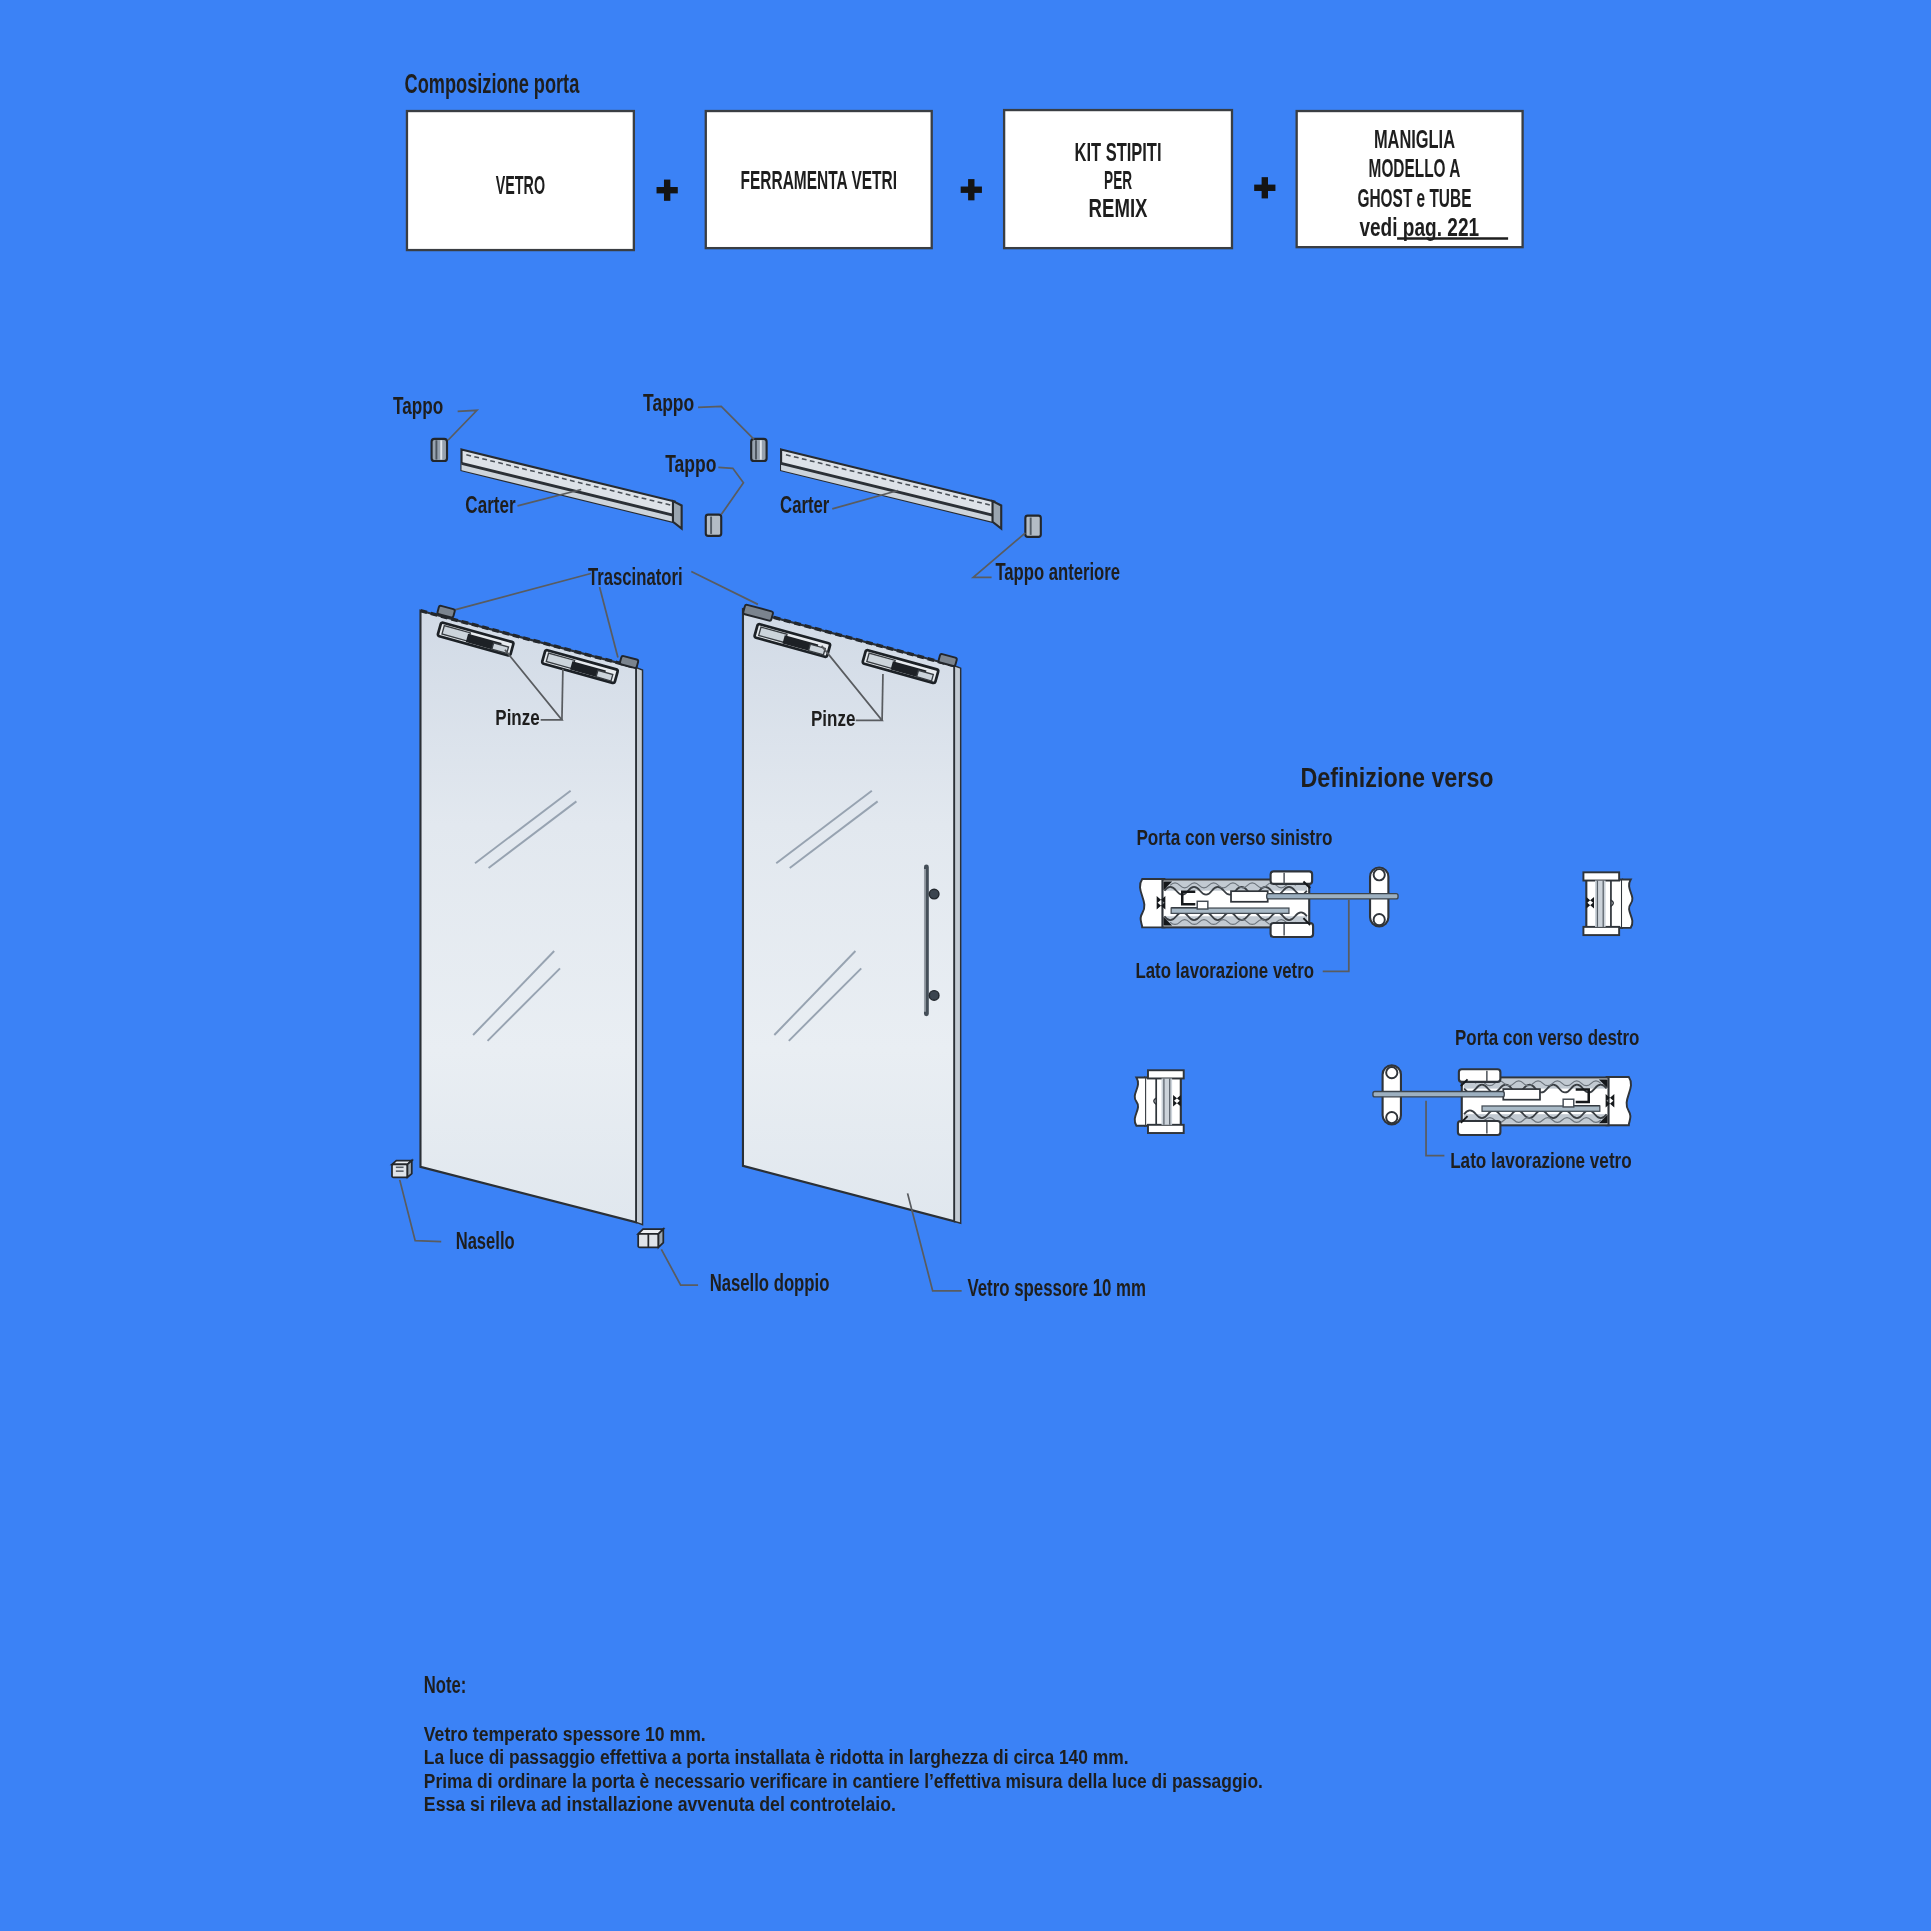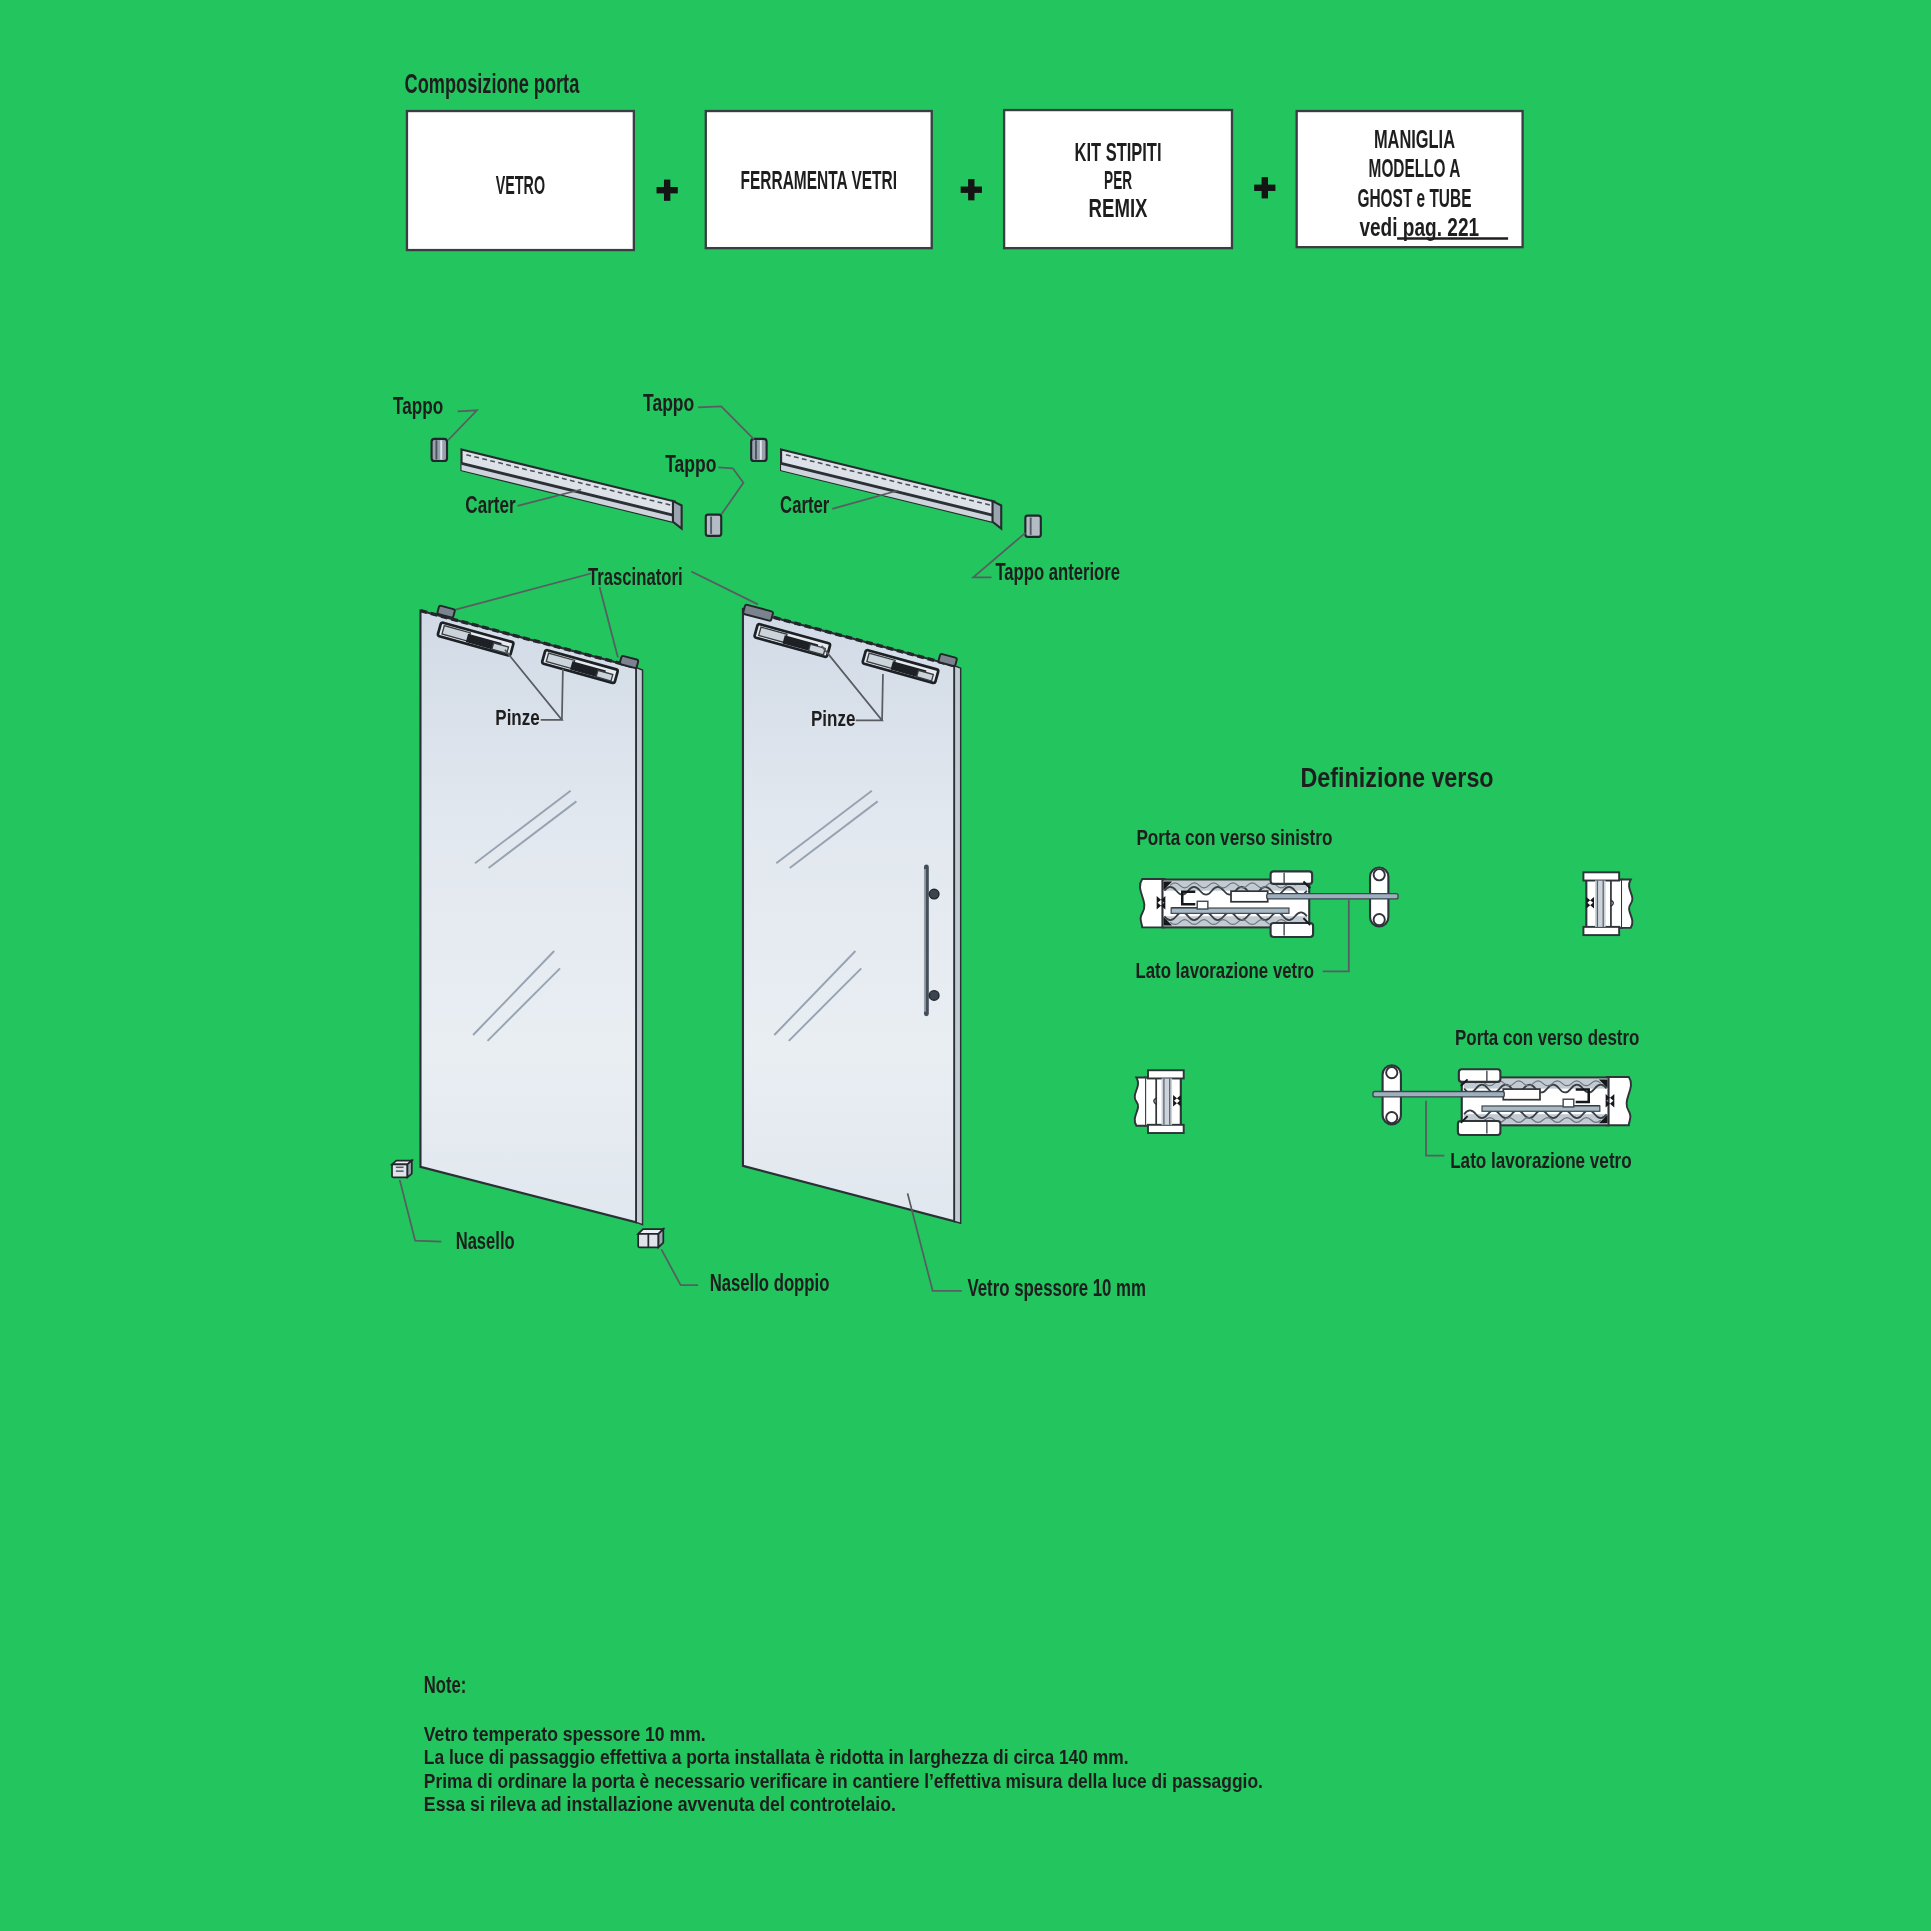--- a/index.html
+++ b/index.html
@@ -1,16 +1,16 @@
 <!DOCTYPE html>
 <html><head>
 <meta charset="utf-8">
 <style>
 html,body{margin:0;padding:0;background:#ffffff;}
-#c{position:relative;width:1931px;height:1931px;background:#22c55e;overflow:hidden;text-decoration:underline;}
+#c{position:relative;width:1931px;height:1931px;background:#3b82f6;overflow:hidden;text-decoration:underline;}
 text{font-family:"Liberation Sans",sans-serif;font-weight:bold;fill:#1e1e1e;}
 .ld{stroke:#595c60;stroke-width:1.8;fill:none;}
 </style>
 </head>
 <body>
 <div id="c">
 <svg width="1931" height="1931" viewBox="0 0 2000 2000">
 <defs>
 <linearGradient id="glass" x1="0" y1="0" x2="0" y2="1">
 <stop offset="0" stop-color="#d1dae6"></stop>

